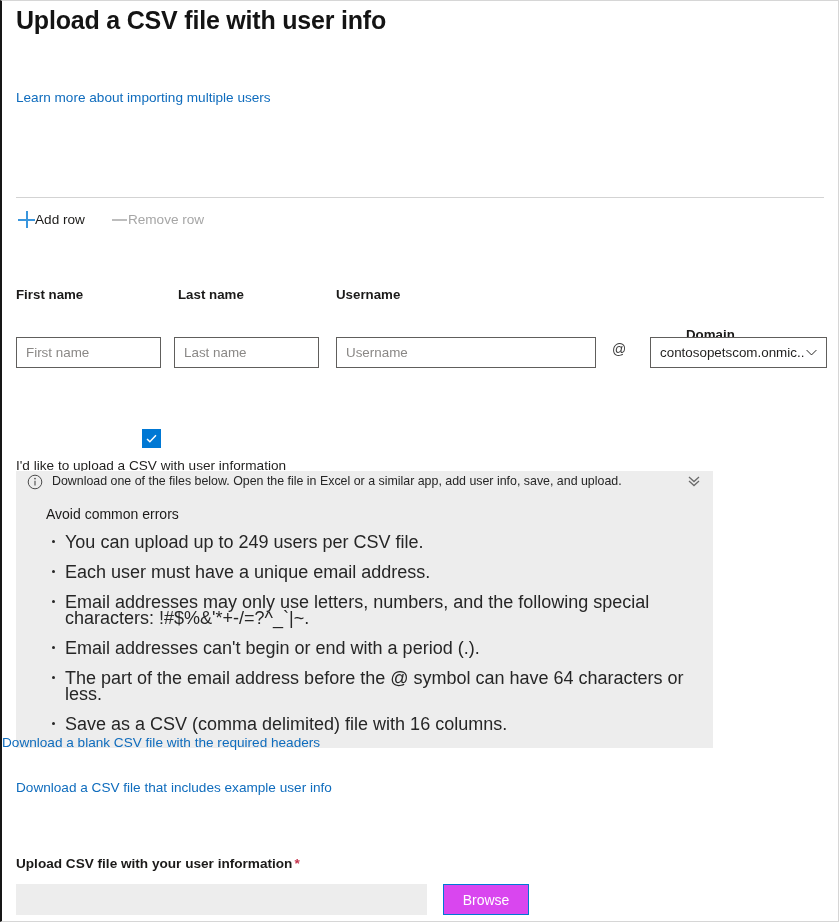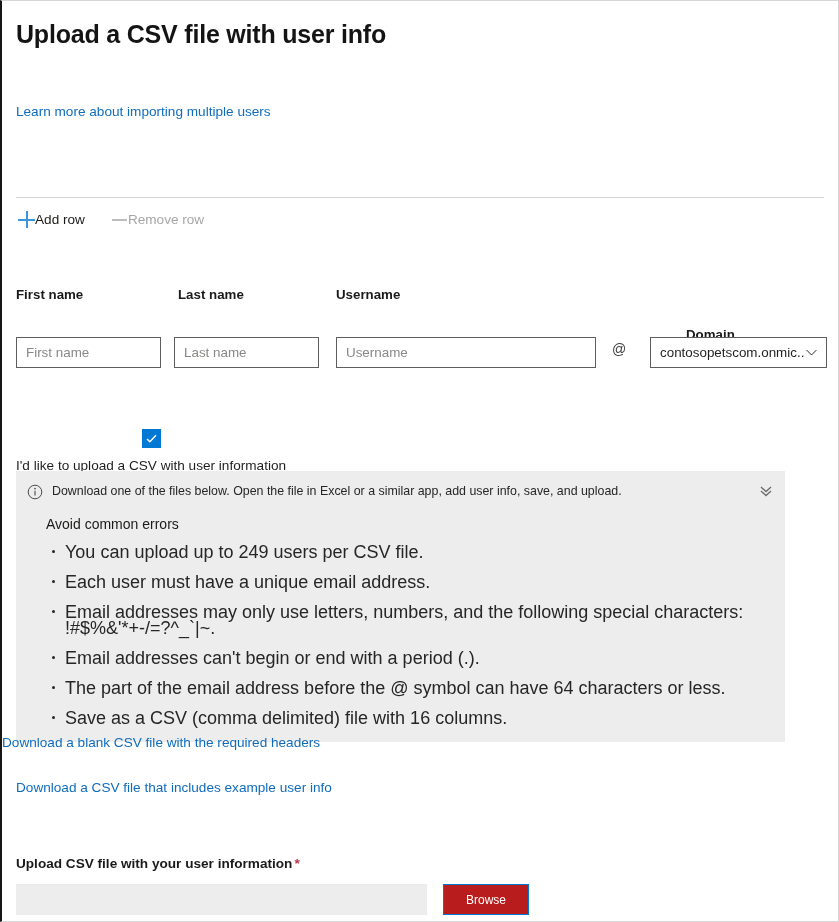--- a/index.html
+++ b/index.html
@@ -26,21 +26,21 @@
     box-sizing: border-box;
   }
 
   
   .page-title {
     font-size: 25px;
     font-weight: bold;
     letter-spacing: -0.2px;
     color: #141414;
     margin: 0;
-    padding-top: 17px;
+    padding-top: 3px;
     line-height: 32px;
   }
 
   
   .intro {
     margin: 0;
     padding-top: 29px;
     font-size: 13.6px;
     line-height: 21px;
     color: #2b2b2b;
@@ -218,24 +218,24 @@
   .check-label {
     font-size: 13.6px;
     color: #201f1e;
   }
 
   
   .info-panel {
     position: absolute;
     top: 470px;
     left: 14px;
-    width: 769px;
+    width: 697px;
     box-sizing: border-box;
     background: #ededed;
-    padding: 12px 10px 16px 11px;
+    padding: 2px 10px 16px 11px;
   }
   .info-head {
     display: flex;
     align-items: flex-start;
     gap: 9px;
   }
   .info-icon {
     flex: none;
     width: 16px;
     height: 16px;
@@ -316,25 +316,25 @@
     color: #201f1e;
     padding: 0 8px;
     outline: none;
   }
   .browse-btn {
     position: absolute;
     top: 883px;
     left: 441px;
     width: 86px;
     height: 31px;
-    background: #b91c1c;
+    background: #d946ef;
     color: #ffffff;
     border: 1px solid #0078d4;
     font-family: "Liberation Sans", sans-serif;
-    font-size: 12px;
+    font-size: 14px;
     cursor: pointer;
     padding: 0;
     border-radius: 0;
   }
 </style>
 </head>
 <body>
 
 <div class="page">
 

